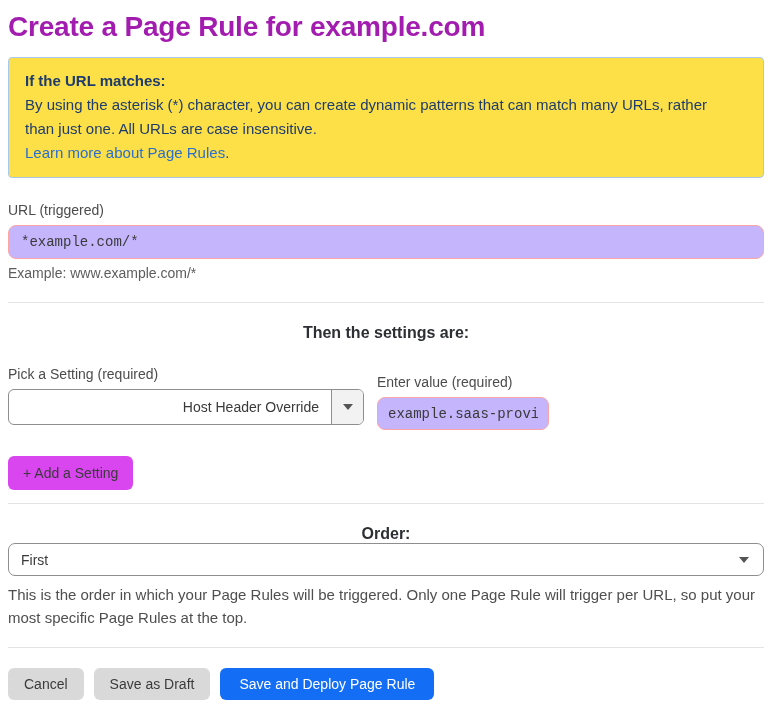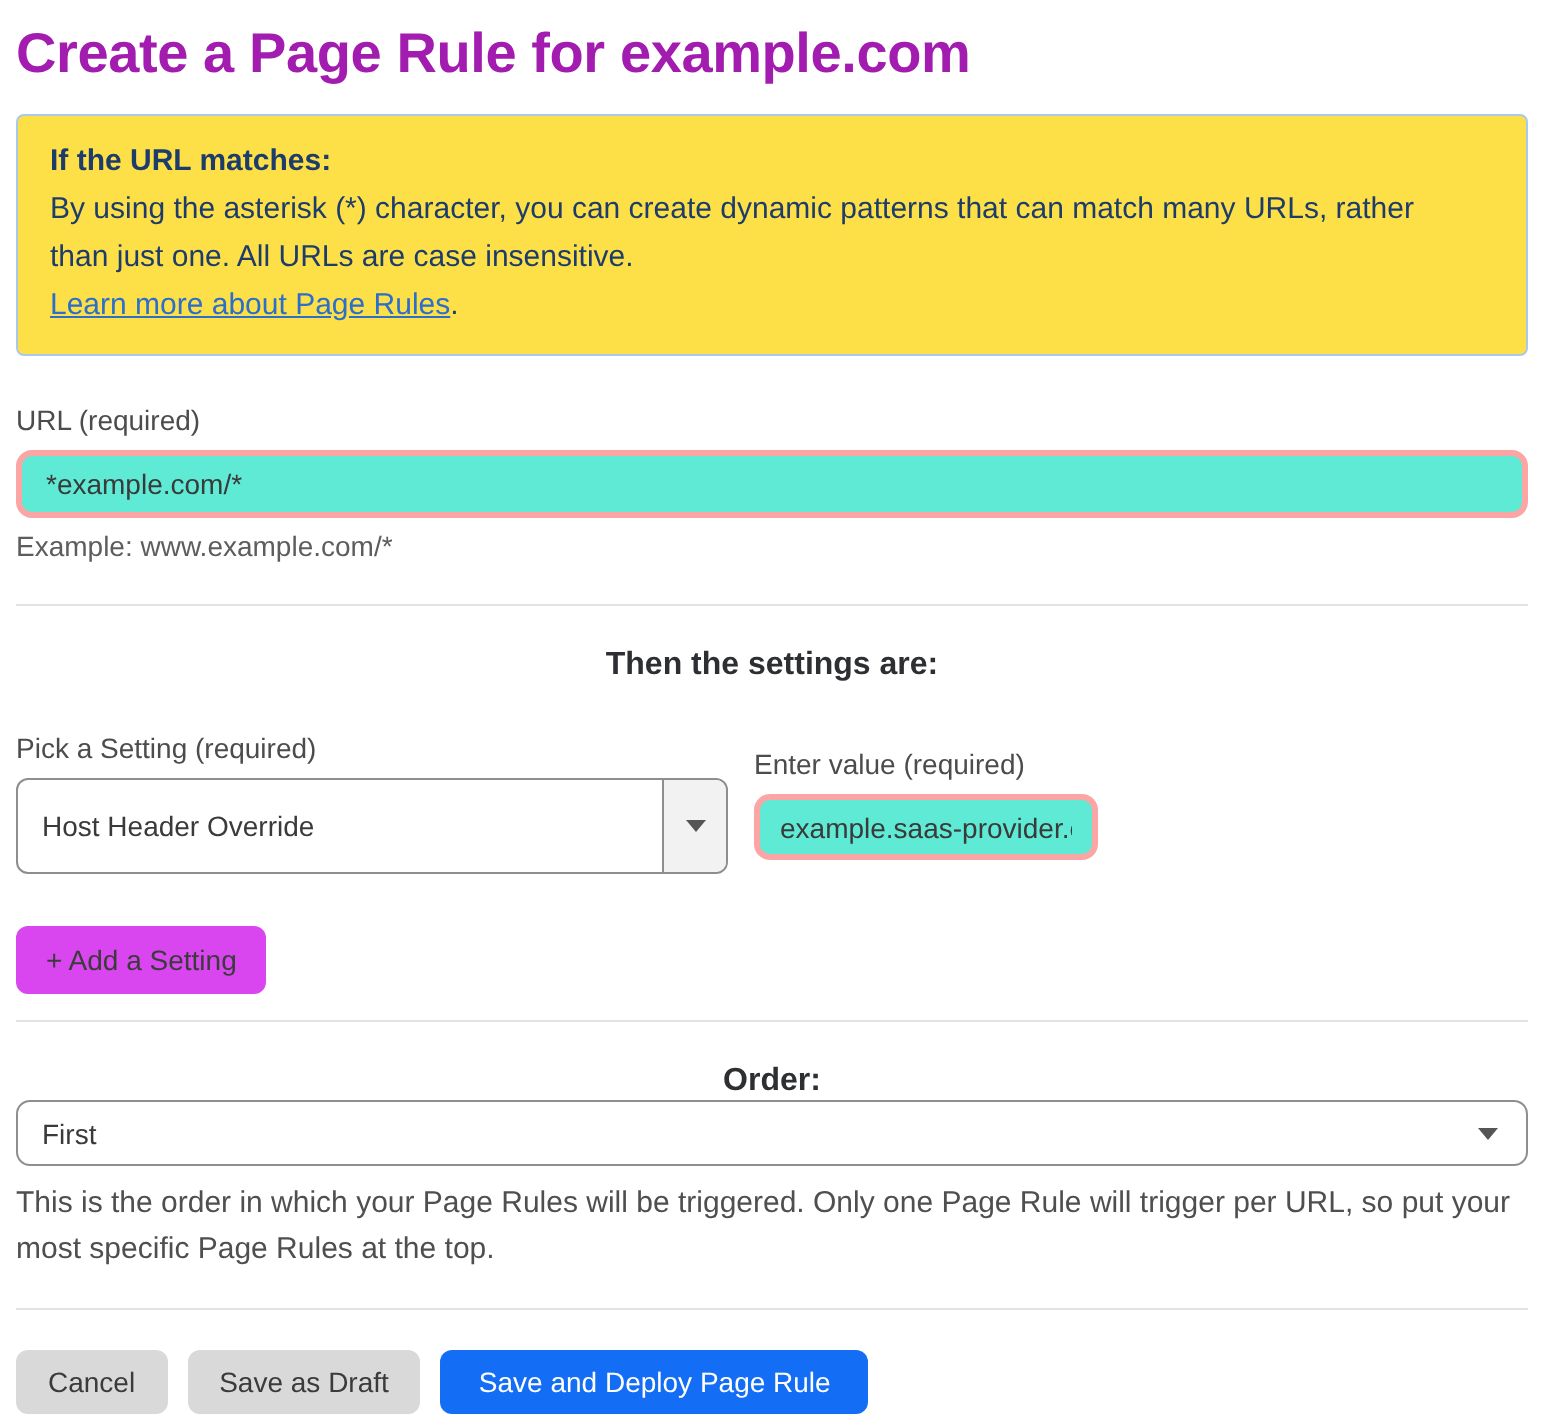--- a/index.html
+++ b/index.html
@@ -29,36 +29,35 @@
     border-radius: 4px;
     padding: 11px 16px 12px 16px;
     color: #1e3c6b;
     font-size: 15px;
     line-height: 24px;
   }
   .info-heading { font-weight: bold; }
   .info-body { max-width: 700px; }
   .info-link {
     color: #2c6ecb;
-    text-decoration: underline;
     cursor: pointer;
   }
 
   .field-label { font-size: 14px; color: #4c4c4c; }
   .url-label { margin: 24px 0 7px 0; }
 
   .text-input {
     height: 34px;
-    border: 3px solid #fca5a5;
+    border: 1px solid #fca5a5;
     border-radius: 8px;
     padding: 0 12px;
     font-size: 14px;
     color: #3a3a3a;
-    font-family: Liberation Sans, sans-serif;
-    background: #5eead4;
+    font-family: Liberation Mono, monospace;
+    background: #c4b5fd;
     outline: none;
   }
   .url-input { width: 100%; }
 
   .hint { font-size: 14px; color: #5d5d5d; margin-top: 6px; }
 
   .divider { border: none; border-top: 1px solid #e3e3e3; margin: 0; }
   .divider-1 { margin-top: 21px; }
   .divider-2 { margin-top: 13px; }
   .divider-3 { margin-top: 18px; }
@@ -80,21 +79,21 @@
 
   .select {
     display: flex;
     align-items: center;
     border: 1px solid #8e8e8e;
     border-radius: 6px;
     background: #ffffff;
     cursor: pointer;
     overflow: hidden;
   }
-  .setting-select { height: 48px; }
+  .setting-select { height: 36px; text-align: right; }
   .select-value { flex: 1; padding: 0 12px; font-size: 14px; color: #3a3a3a; white-space: nowrap; }
   .select-arrow-btn {
     width: 32px;
     align-self: stretch;
     background: #f2f2f2;
     border-left: 1px solid #8e8e8e;
     display: flex;
     align-items: center;
     justify-content: center;
   }
@@ -147,21 +146,21 @@
 <div class="container">
 
   <h1 class="page-title">Create a Page Rule for example.com</h1>
 
   <div class="info-box">
     <div class="info-heading">If the URL matches:</div>
     <div class="info-body">By using the asterisk (*) character, you can create dynamic patterns that can match many URLs, rather than just one. All URLs are case insensitive.</div>
     <div><a class="info-link">Learn more about Page Rules</a><span>.</span></div>
   </div>
 
-  <div class="field-label url-label">URL (required)</div>
+  <div class="field-label url-label">URL (triggered)</div>
   <input class="text-input url-input" type="text" value="*example.com/*" style="">
   <div class="hint">Example: www.example.com/*</div>
 
   <hr class="divider divider-1">
 
   <h2 class="section-heading">Then the settings are:</h2>
 
   <div class="settings-row">
     <div class="setting-col">
       <div class="field-label">Pick a Setting (required)</div>

